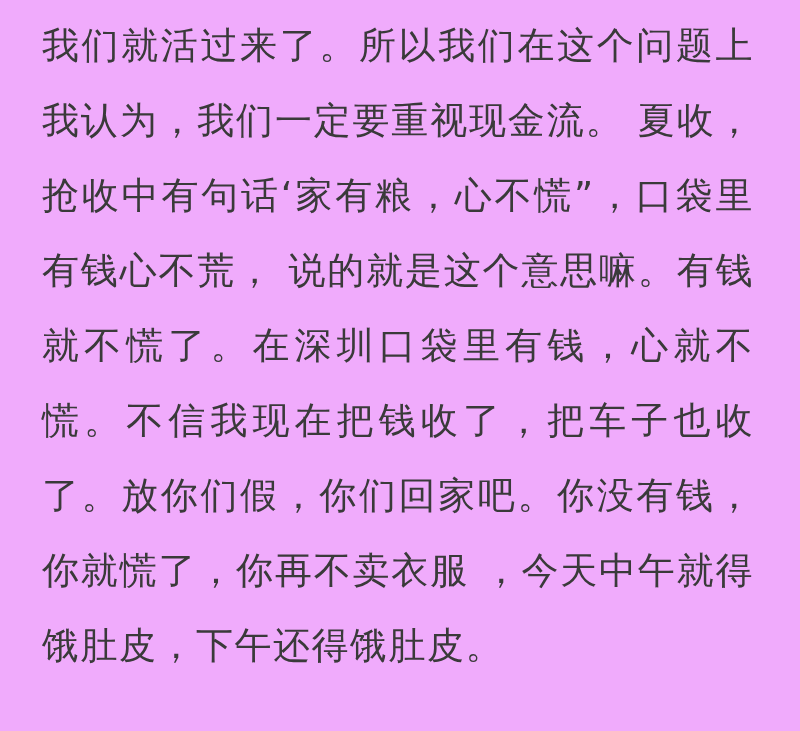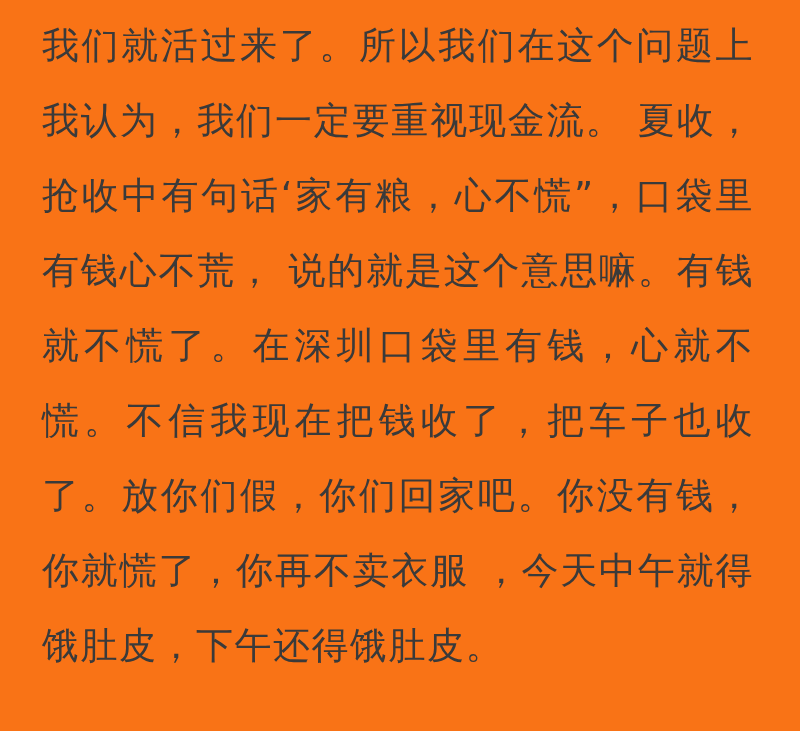--- a/index.html
+++ b/index.html
@@ -10,21 +10,21 @@
   body {
     width: 800px;
     height: 731px;
     overflow: hidden;
     font-family: "DejaVu Sans", "Liberation Sans", sans-serif;
   }
   .page {
     width: 800px;
     height: 731px;
     box-sizing: border-box;
-    background: #f97316;
+    background: #f0abfc;
     position: relative;
   }
   .article-body {
     box-sizing: border-box;
     padding: 8px 46px 0 42px;
   }
   .paragraph {
     margin: 0;
     color: #3a3a3a;
     font-size: 37px;

